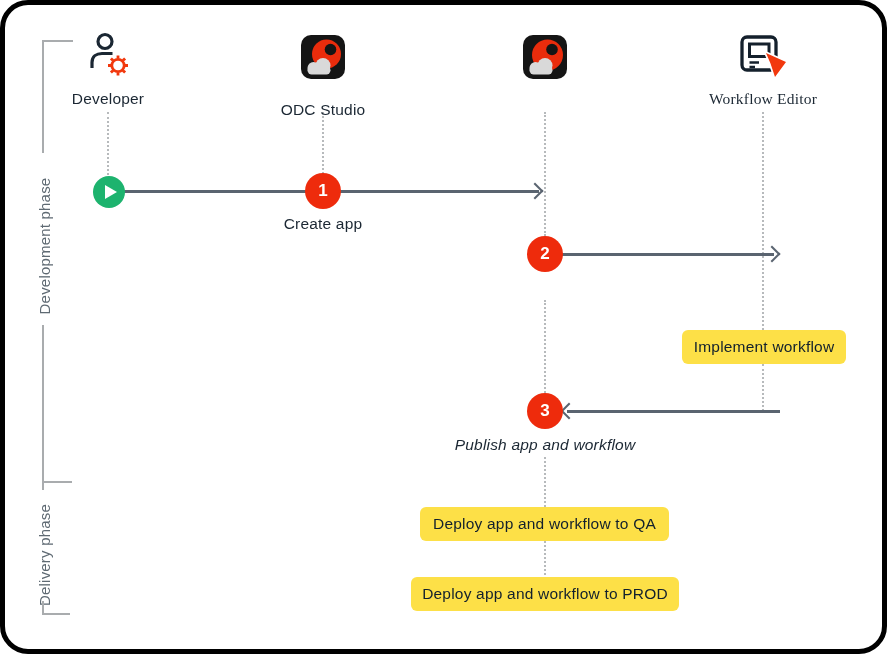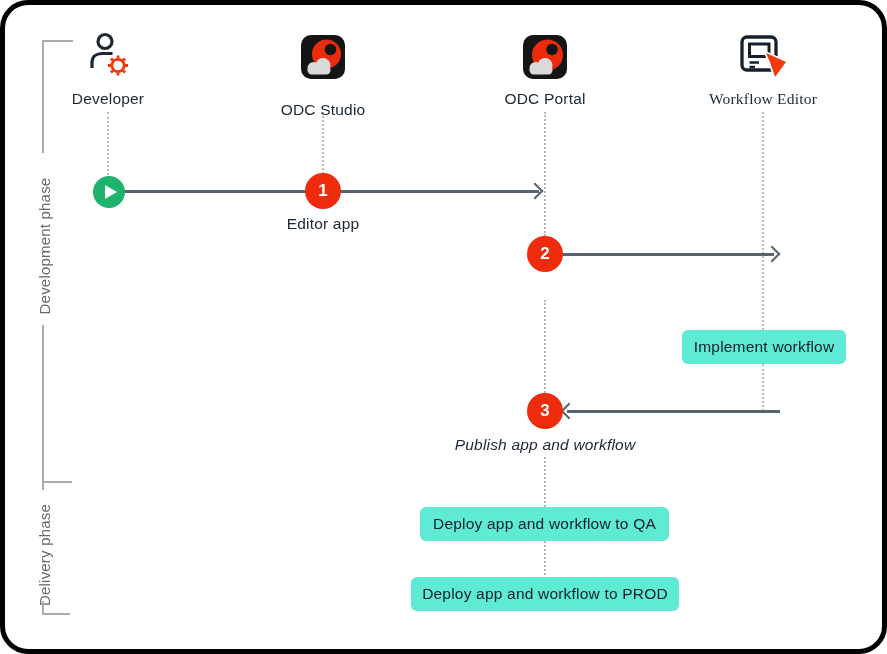--- a/index.html
+++ b/index.html
@@ -18,21 +18,21 @@
   .flow-line{height:2.5px;background:#5a6470;}
   .chev{width:12px;height:12px;box-sizing:border-box;}
   .chev.right{border-top:2.5px solid #5a6470;border-right:2.5px solid #5a6470;transform:rotate(45deg);}
   .chev.left{border-top:2.5px solid #5a6470;border-left:2.5px solid #5a6470;transform:rotate(-45deg);}
   .start-circle{width:32px;height:32px;border-radius:50%;background:#1db36e;}
   .start-circle .tri{position:absolute;left:12px;top:8.5px;width:0;height:0;
       border-left:12px solid #ffffff;border-top:7.5px solid transparent;border-bottom:7.5px solid transparent;}
   .step-circle{width:36px;height:36px;border-radius:50%;background:#ee2b0c;color:#ffffff;
       font-weight:700;font-size:17px;display:flex;align-items:center;justify-content:center;}
   .step-label{text-align:center;font-size:15.5px;color:#1b2733;letter-spacing:.2px;}
-  .task-box{background:#5eead4;border-radius:6px;height:34px;display:flex;align-items:center;
+  .task-box{background:#fde047;border-radius:6px;height:34px;display:flex;align-items:center;
       justify-content:center;font-size:15.5px;color:#12202d;letter-spacing:.2px;}
 </style>
 </head>
 <body>
 
 <div class="canvas">
 
   <div>
     <div class="abs rail" style="left:37px;top:35px;width:31px;height:2px;"></div>
     <div class="abs rail" style="left:37px;top:35px;width:2px;height:113px;"></div>
@@ -85,38 +85,37 @@
   <svg class="abs" style="left:518px;top:30px;" width="44" height="44" viewBox="0 0 44 44">
     <rect x="0" y="0" width="44" height="44" rx="10" fill="#151515"></rect>
     <circle cx="24.5" cy="20" r="15.5" fill="#ea2c0c"></circle>
     <circle cx="29" cy="14.5" r="5.8" fill="#151515"></circle>
     <g fill="#d9d9d9">
       <circle cx="12.5" cy="33" r="6"></circle>
       <circle cx="22" cy="30.5" r="7.5"></circle>
       <rect x="6.5" y="31" width="23" height="8.5" rx="4.2"></rect>
     </g>
   </svg>
-  <div class="abs actor-label" style="left:460px;top:85px;">ODC Portal</div>
 
   <svg class="abs" style="left:733px;top:28px;" width="50" height="46" viewBox="0 0 50 46">
     <rect x="4" y="4" width="34" height="33" rx="5" fill="none" stroke="#14202c" stroke-width="3.3"></rect>
     <rect x="11.5" y="11" width="19.5" height="12.5" fill="none" stroke="#14202c" stroke-width="3"></rect>
     <line x1="11.5" y1="29.5" x2="21" y2="29.5" stroke="#14202c" stroke-width="2.6"></line>
     <line x1="11.5" y1="34" x2="17" y2="34" stroke="#14202c" stroke-width="2.6"></line>
     <polygon points="28,20 48,29 37,44 32.5,30.5" fill="#f2380d" stroke="#ffffff" stroke-width="3.5" paint-order="stroke"></polygon>
   </svg>
   <div class="abs actor-label" style="left:678px;top:85px;font-family:Liberation Serif, serif;">Workflow Editor</div>
 
   <div class="abs flow-line" style="left:114px;top:185px;width:420px;"></div>
   <div class="abs chev right" style="left:524px;top:180px;"></div>
   <div class="abs start-circle" style="left:88px;top:171px;">
       <span class="tri"></span>
     </div>
   <div class="abs step-circle" style="left:300px;top:168px;">1</div>
-  <div class="abs step-label" style="left:188px;top:210px;width:260px;">Editor app</div>
+  <div class="abs step-label" style="left:188px;top:210px;width:260px;">Create app</div>
 
   <div class="abs flow-line" style="left:557px;top:248px;width:212px;"></div>
   <div class="abs chev right" style="left:761px;top:243px;"></div>
   <div class="abs step-circle" style="left:522px;top:231px;">2</div>
 
   <div class="abs task-box" style="left:677px;top:325px;width:164px;">Implement workflow</div>
 
   <div class="abs flow-line" style="left:562px;top:405px;width:213px;"></div>
   <div class="abs chev left" style="left:558px;top:400px;"></div>
   <div class="abs step-circle" style="left:522px;top:388px;">3</div>

